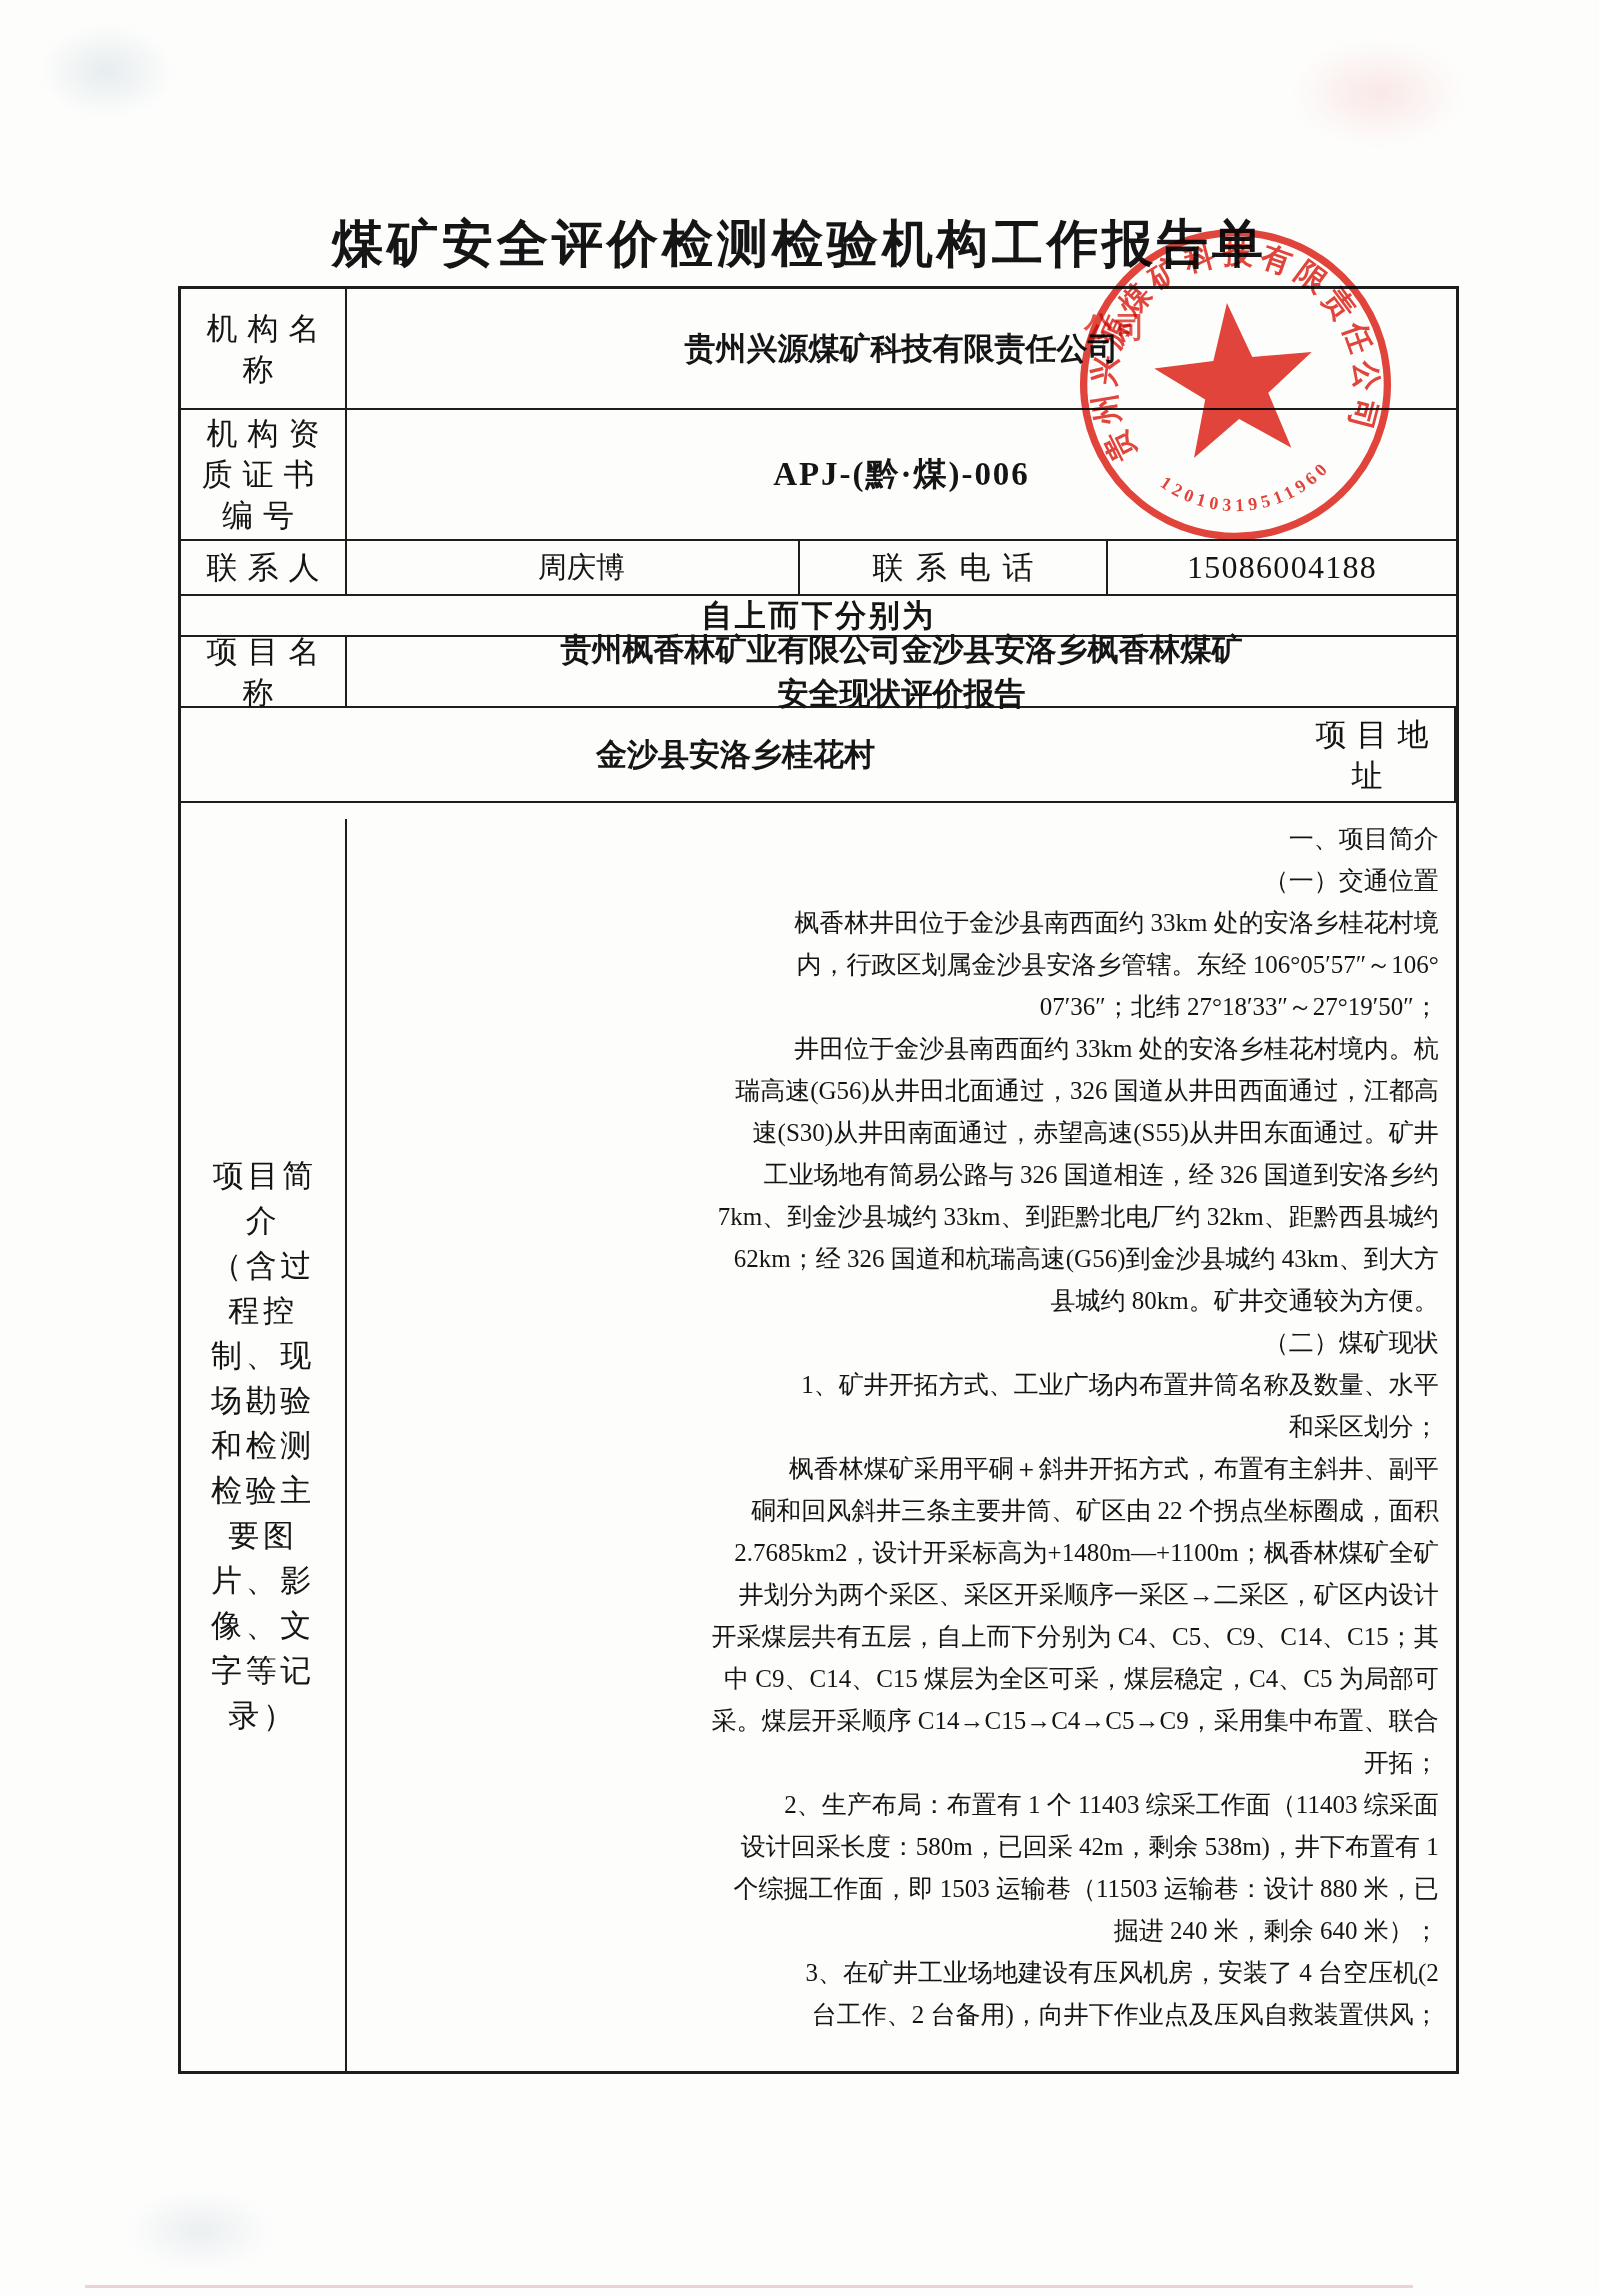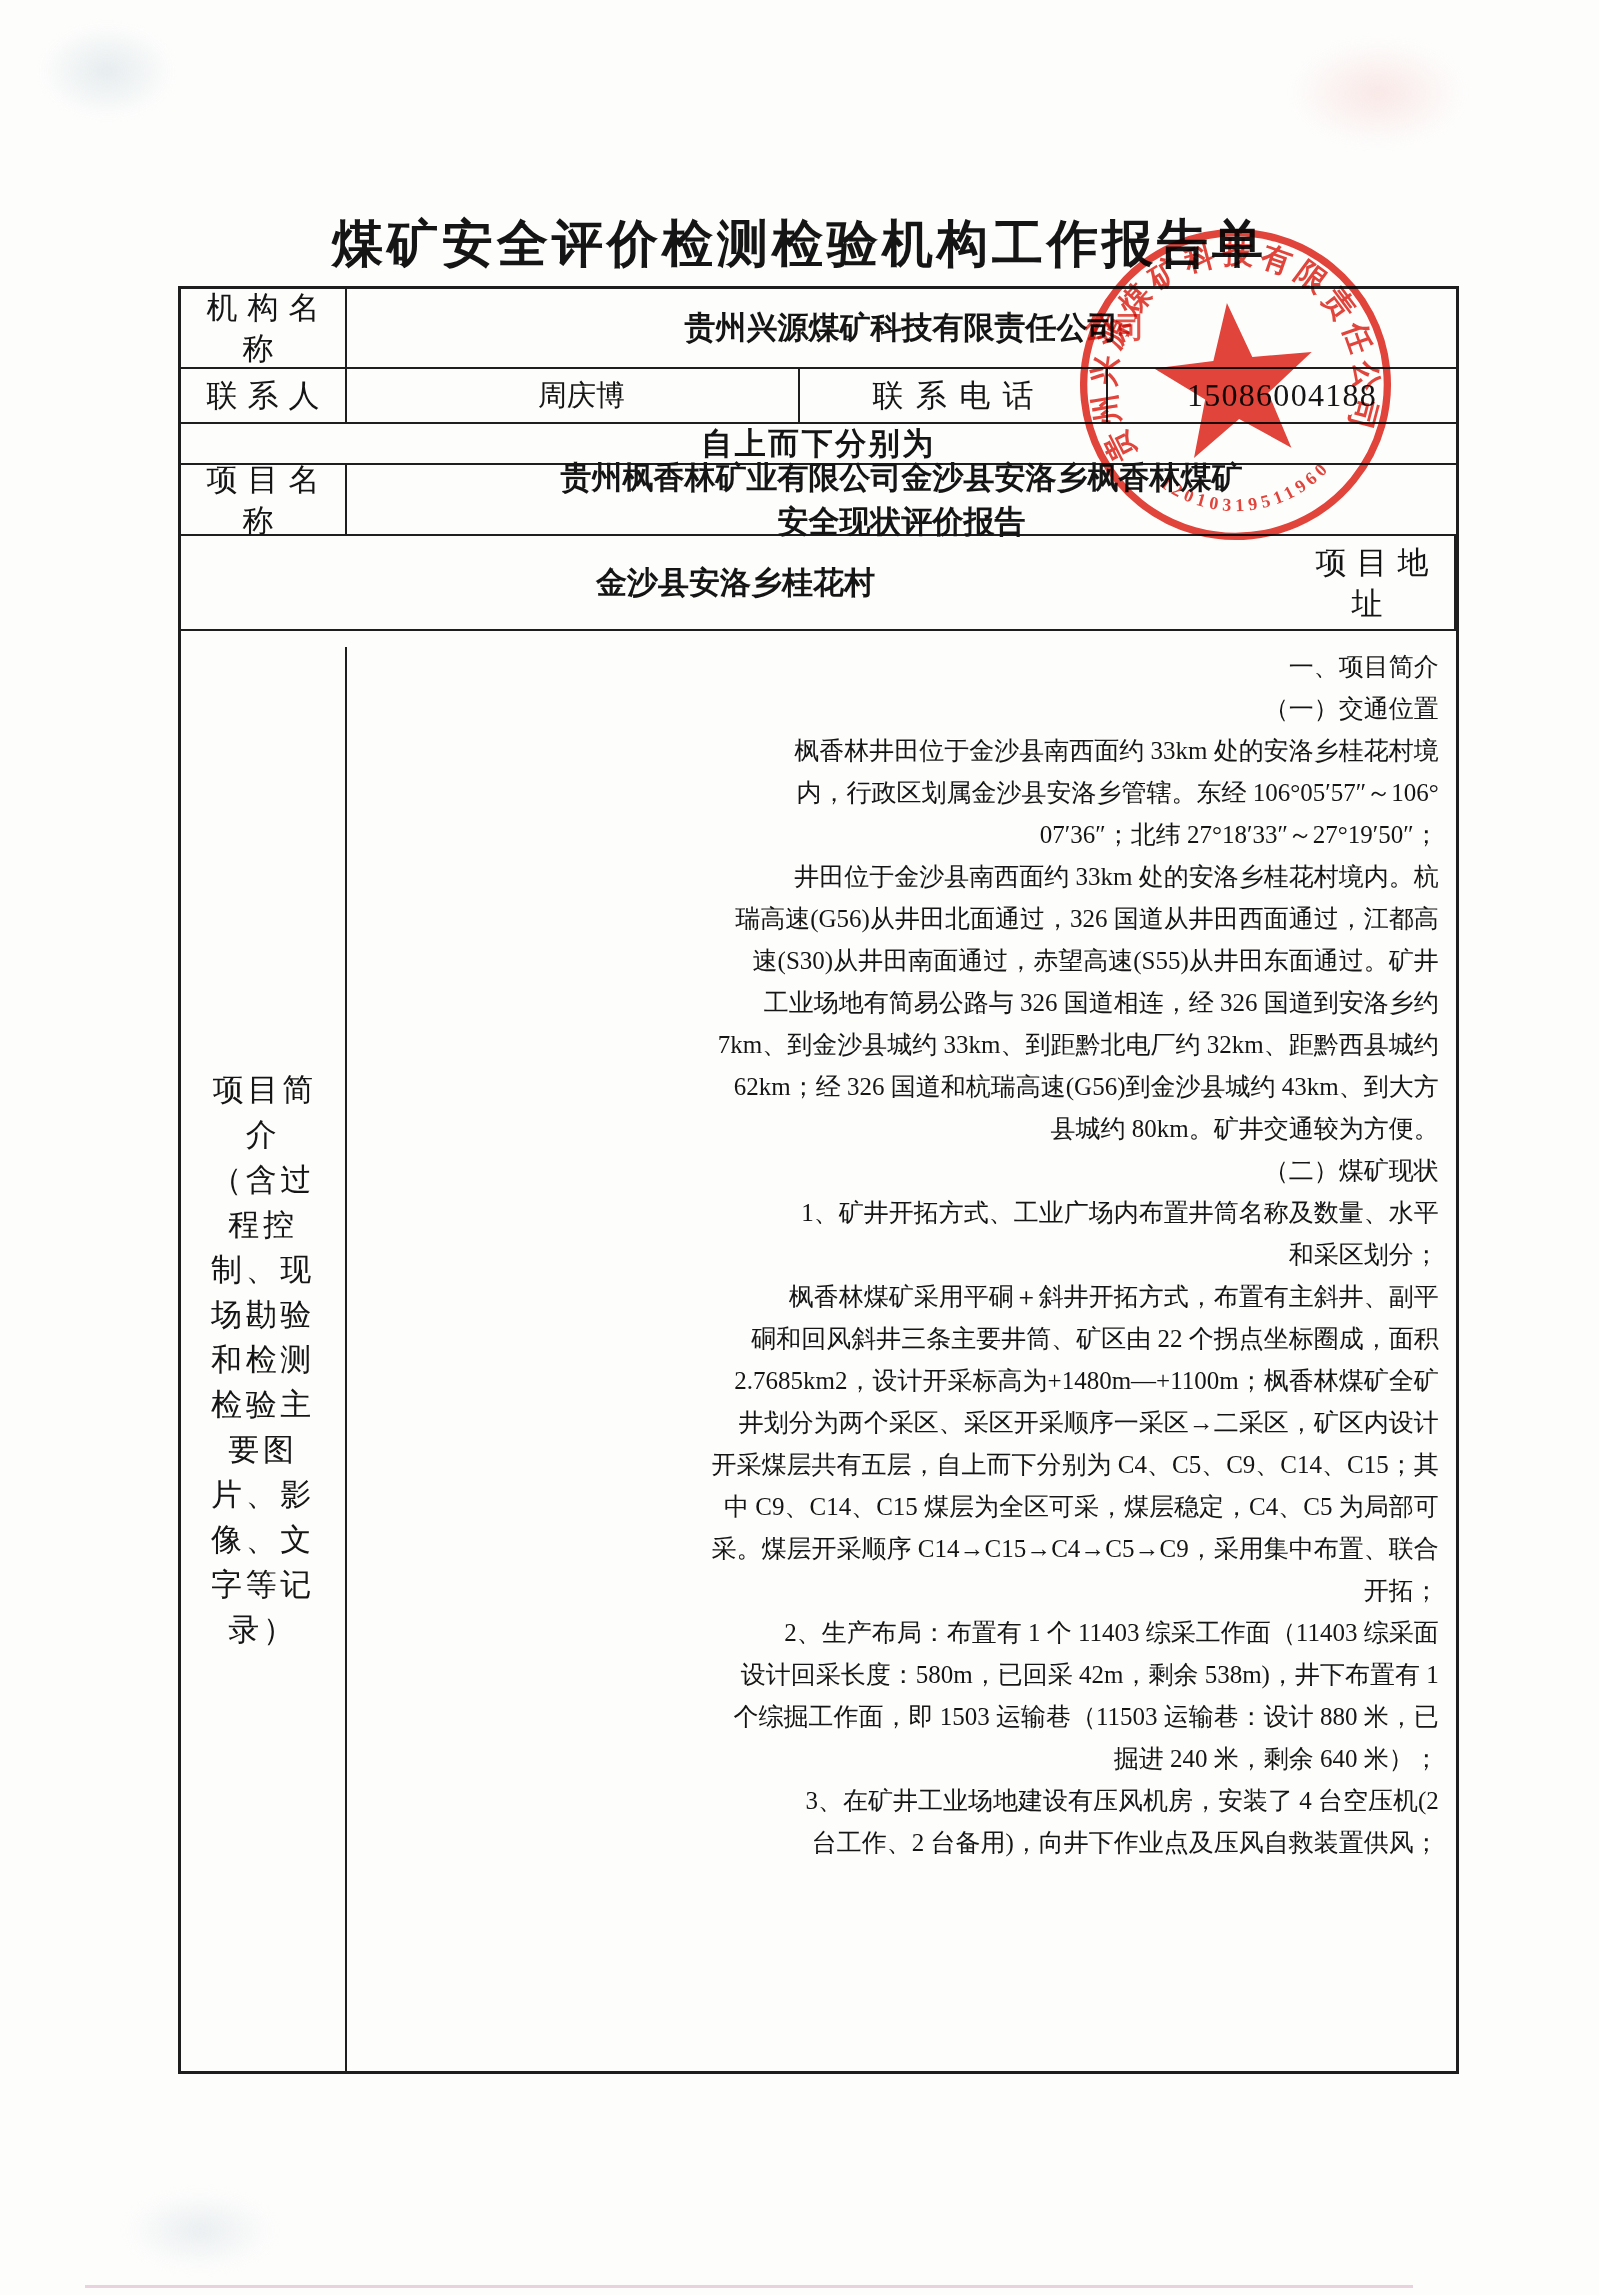--- a/index.html
+++ b/index.html
@@ -36,21 +36,21 @@
     width:166px;flex:0 0 166px;
     text-align:center;
     font-size:31px;line-height:41px;
     letter-spacing:.32em;text-indent:.32em;
     white-space:pre-line;
   }
   .intro-label{line-height:45px;letter-spacing:.12em;text-indent:.12em;margin-top:16px;}
   .val{flex:1 1 auto;text-align:center;font-size:31px;}
   .bold{font-weight:700;}
   .pre{white-space:pre-line;line-height:44px;}
-  .r1{height:80px;}
+  .r1{height:121px;}
   .r2{height:131px;}
   .r3{height:55px;}
   .r4{height:41px;}
   .r5{height:71px;}
   .r6{height:95px;}
   .c-name{width:453px;flex:0 0 453px;font-size:29px;padding-left:18px;}
   .c-plabel{width:308px;flex:0 0 308px;font-size:31px;letter-spacing:.4em;text-indent:.4em;}
   .c-phone{font-size:32px;letter-spacing:.04em;}
   .cert{font-size:33px;letter-spacing:.06em;}
   .section-cell{font-weight:700;letter-spacing:.08em;font-size:31px;}
@@ -105,20 +105,26 @@
   <div class="title">煤矿安全评价检测检验机构工作报告单</div>
 
   <div class="doc-table">
 
     <div class="row r1">
       <div class="cell v label-cell">机构名
 称</div>
       <div class="cell val bold">贵州兴源煤矿科技有限责任公司</div>
     </div>
 
+    <div class="row r2">
+      <div class="cell v label-cell">机构资
+质证书
+编号</div>
+      <div class="cell val bold cert">APJ-(黔·煤)-006</div>
+    </div>
 
     <div class="row r3">
       <div class="cell v label-cell">联系人</div>
       <div class="cell v c-name">周庆博</div>
       <div class="cell v c-plabel">联系电话</div>
       <div class="cell val c-phone">15086004188</div>
     </div>
 
     <div class="row r4">
       <div class="cell val section-cell">自上而下分别为</div>

